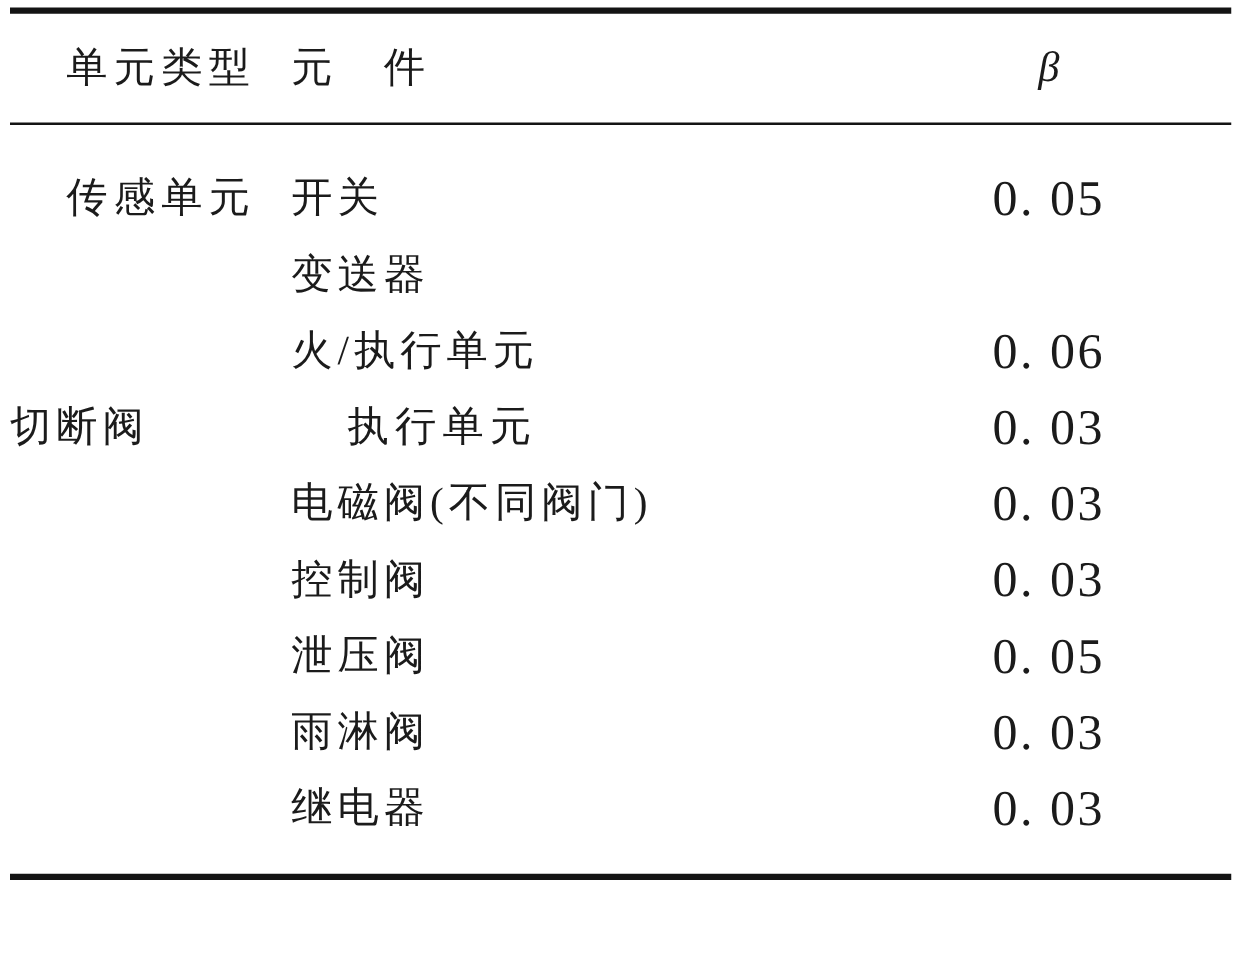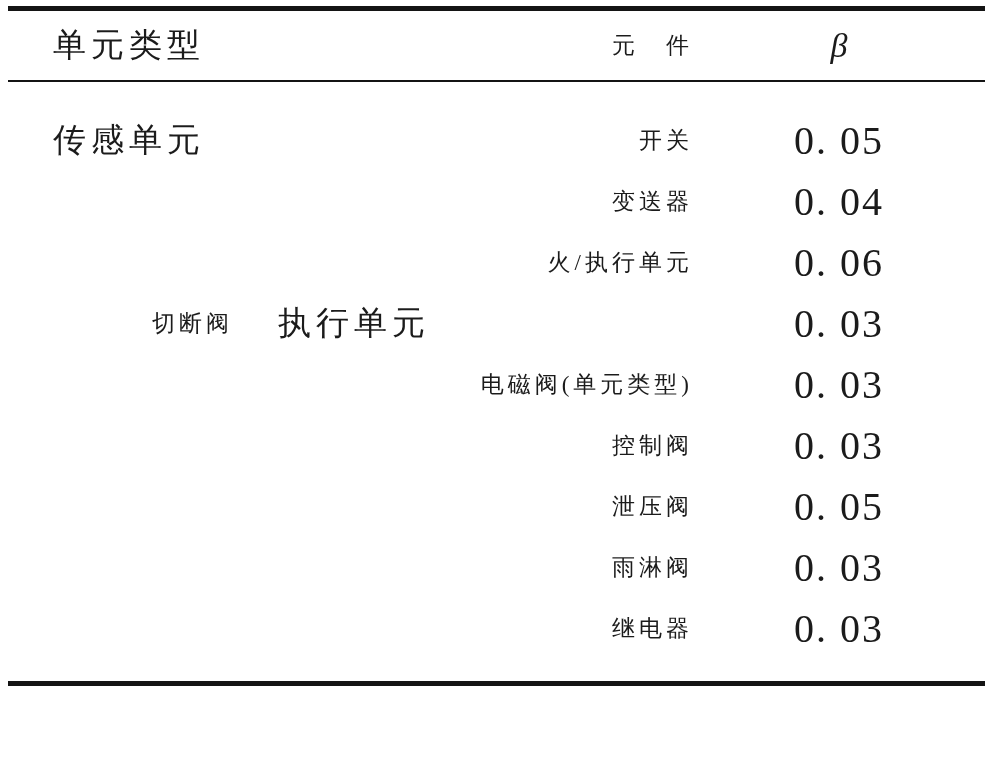--- a/index.html
+++ b/index.html
@@ -19,32 +19,32 @@
     top: 6px;
   }
   .rule { background: #141414; }
   .rule.thick { height: 5px; }
   .rule.thin { height: 2px; }
   .grid-row {
     display: grid;
     grid-template-columns: 225px 460px 1fr;
     align-items: center;
   }
-  .header-row { height: 69px; }
+  .header-row { height: 87px; }
   .body-rows { padding-top: 28px; padding-bottom: 22px; }
   .body-rows .grid-row { height: 61px; }
   .cell { white-space: nowrap; }
   .c1 {
     padding-left: 45px;
     font-size: 33px;
     letter-spacing: 5px;
   }
   .c2 {
-    text-align: right;
-    font-size: 23px;
+    text-align: left;
+    font-size: 33px;
     letter-spacing: 4px;
   }
   .c3 {
     text-align: center;
     font-size: 40px;
     letter-spacing: 2px;
   }
   .header-row .c3.beta-head {
     font-style: italic;
     font-size: 34px;
@@ -71,39 +71,38 @@
 
       <div class="grid-row">
         <div class="cell c1">传感单元</div>
         <div class="cell c2">开关</div>
         <div class="cell c3">0. 05</div>
       </div>
 
       <div class="grid-row">
         <div class="cell c1"></div>
         <div class="cell c2">变送器</div>
-        <div class="cell c3">0. 04</div>
       </div>
 
       <div class="grid-row">
         <div class="cell c1"></div>
         <div class="cell c2">火/执行单元</div>
         <div class="cell c3">0. 06</div>
       </div>
 
       <div class="grid-row">
         <div class="cell c2">切断阀</div>
         <div class="cell c1">执行单元</div>
         <div class="cell c3">0. 03</div>
       </div>
 
 
       <div class="grid-row">
         <div class="cell c1"></div>
-        <div class="cell c2">电磁阀(单元类型)</div>
+        <div class="cell c2">电磁阀(不同阀门)</div>
         <div class="cell c3">0. 03</div>
       </div>
 
       <div class="grid-row">
         <div class="cell c1"></div>
         <div class="cell c2">控制阀</div>
         <div class="cell c3">0. 03</div>
       </div>
 
       <div class="grid-row">

